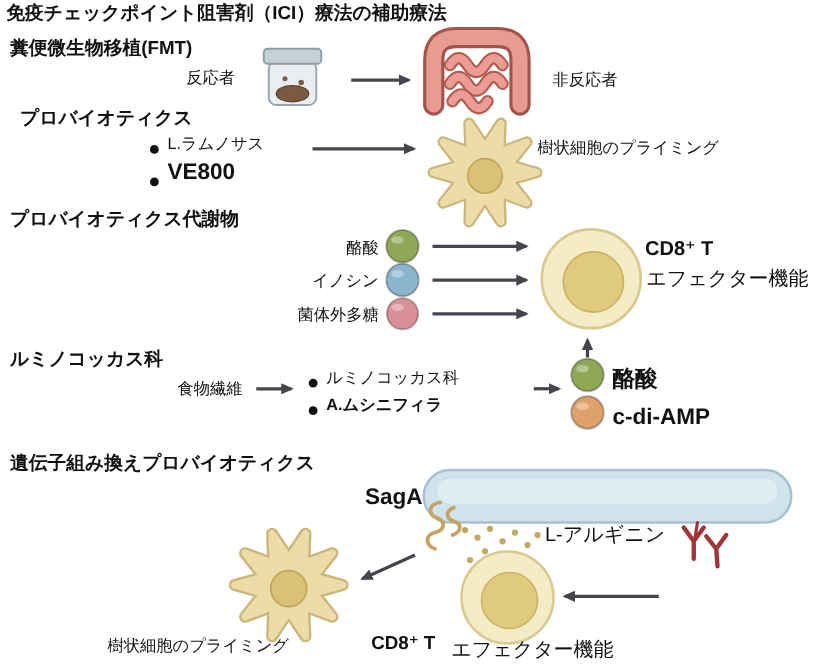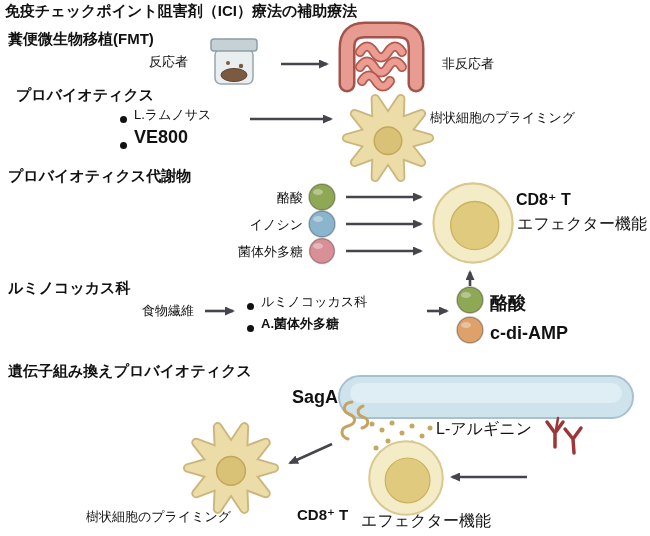--- a/index.html
+++ b/index.html
@@ -159,21 +159,21 @@
   <div class="lbl f12" style="left:517px;top:214px">エフェクター機能</div>
 
   <div class="lbl head" style="left:8px;top:279px">ルミノコッカス科</div>
   <div class="lbl" style="left:142px;top:303px">食物繊維</div>
   <div class="lbl bullet-row" style="left:247px;top:294px">
     <span class="dot"></span>
     <span>ルミノコッカス科</span>
   </div>
   <div class="lbl bullet-row" style="left:247px;top:316px">
     <span class="dot"></span>
-    <span class="b">A.菌体外多糖</span>
+    <span class="b">A.ムシニフィラ</span>
   </div>
   <div class="lbl b f14" style="left:490px;top:292px">酪酸</div>
   <div class="lbl b f14" style="left:490px;top:322px">c-di-AMP</div>
 
   <div class="lbl head" style="left:8px;top:362px">遺伝子組み換えプロバイオティクス</div>
   <div class="lbl b f14" style="left:292px;top:386px">SagA</div>
   <div class="lbl f12" style="left:436px;top:419px">L-アルギニン</div>
   <div class="lbl" style="left:86px;top:509px">樹状細胞のプライミング</div>
   <div class="lbl b" style="left:297px;top:506px;font-size:15px">CD8⁺ T</div>
   <div class="lbl f12" style="left:361px;top:511px">エフェクター機能</div>

